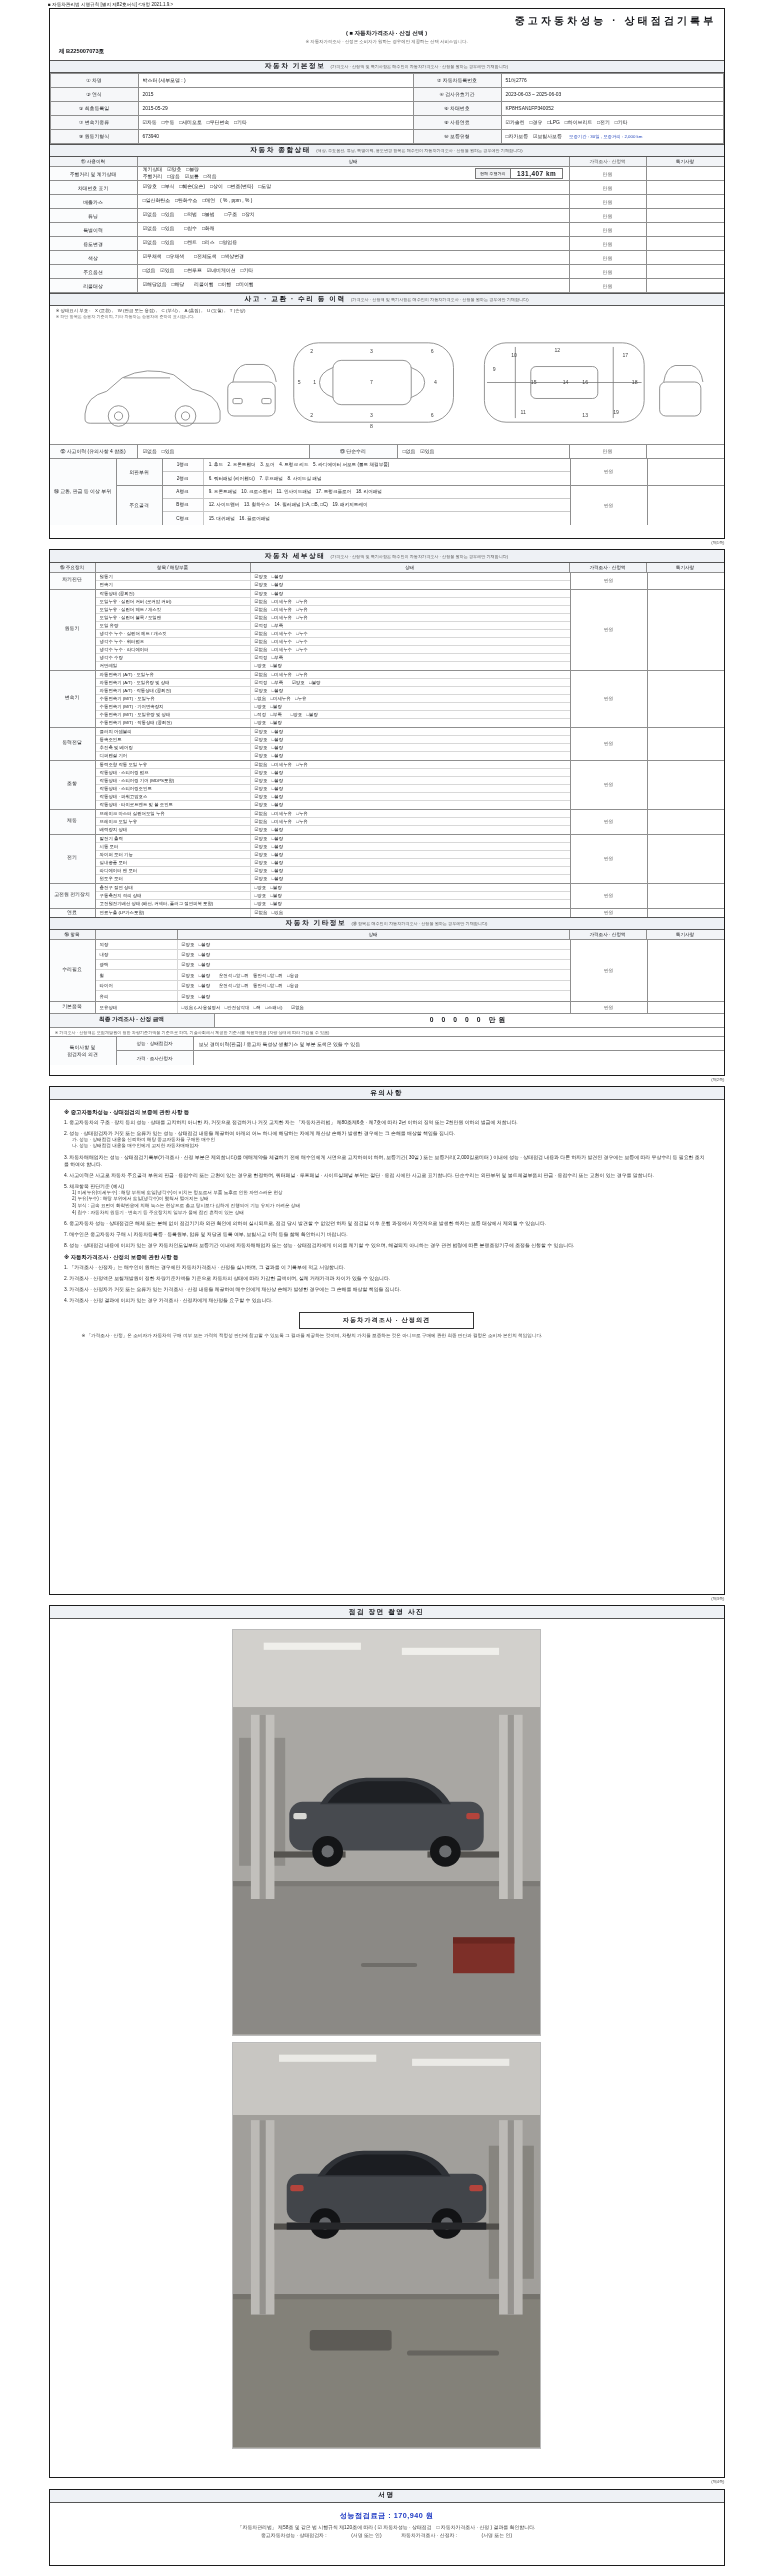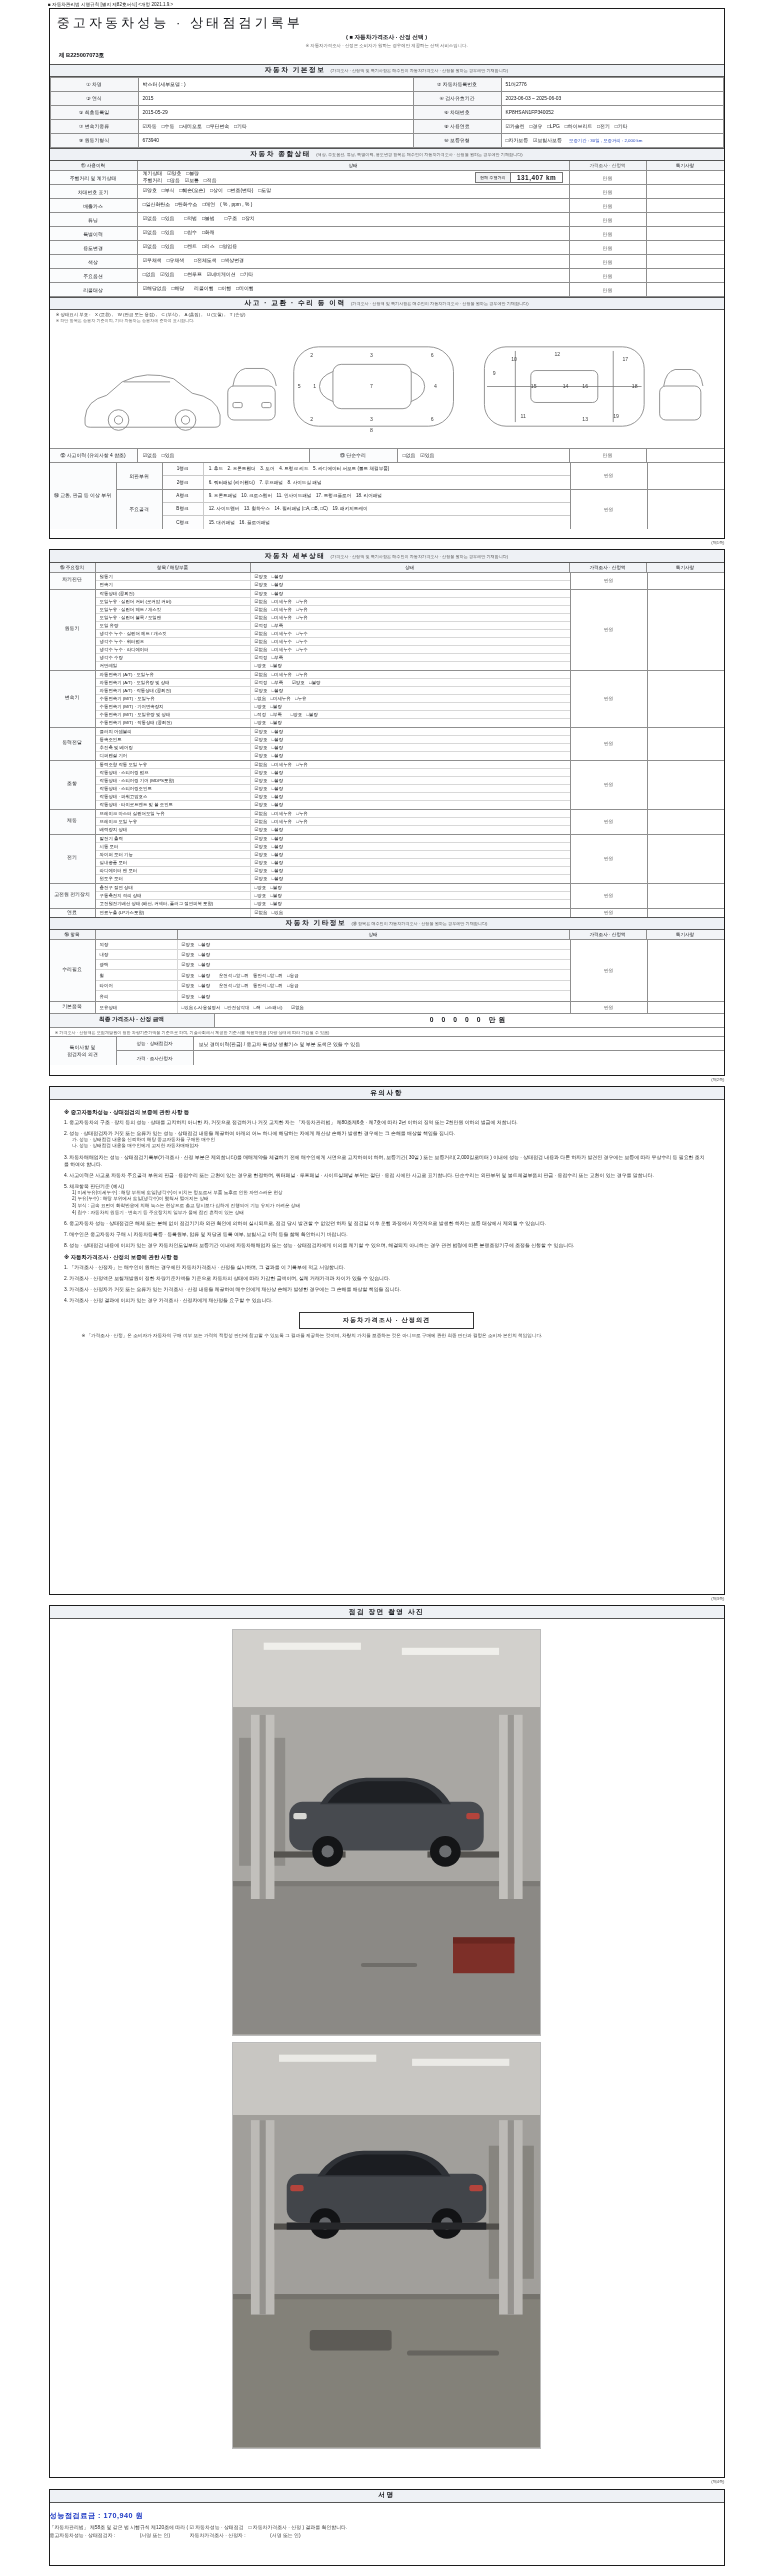--- a/index.html
+++ b/index.html
@@ -3,21 +3,21 @@
 <meta charset="utf-8">
 <style>
 *{margin:0;padding:0;box-sizing:border-box}
 html,body{width:773px;background:#fff}
 body{height:2576px;font-family:"Liberation Sans","DejaVu Sans",sans-serif;color:#15161a;position:relative;font-size:5.2px}
 .lawnote{position:absolute;top:1.5px;left:48px;font-size:4.6px;color:#222}
 .pagecol{padding-top:8.2px;display:flex;flex-direction:column;align-items:center}
 .box{width:676px;border:1px solid #1c1c1c;background:#fff;overflow:hidden;position:relative}
 .pagenote{width:676px;text-align:right;font-size:4.1px;color:#555;margin:1px 0 4.1px}
 .dochead{padding:5.2px 7.2px 2.1px}
-.doc-title{text-align:left;font-size:13px;font-weight:normal;letter-spacing:3.1px}
+.doc-title{text-align:right;font-size:10px;font-weight:bold;letter-spacing:3.1px}
 .doc-sub{text-align:center;font-size:5.7px;font-weight:bold;margin-top:2.1px}
 .doc-note{text-align:center;font-size:4.4px;color:#666;margin-top:1px}
 .doc-no{font-size:5.7px;font-weight:bold;margin:3.1px 0 2.1px;padding-left:2.1px}
 .secbar{display:flex;align-items:center;justify-content:center;gap:5.2px;background:#eef1f5;border-top:0.5px solid #555;border-bottom:0.5px solid #555;height:13px}
 .secbar .st{font-size:6.7px;font-weight:bold;letter-spacing:1.5px}
 .secbar .sn{font-size:4.1px;color:#555}
 table.basic{width:100%;border-collapse:collapse;table-layout:fixed}
 table.basic td{border:0.5px solid #8f8f8f;height:14px;font-size:4.9px;padding:1px 4.1px;overflow:hidden;white-space:nowrap}
 td.bl{background:#f6f7f9;text-align:center;width:88px}
 .bluenote{color:#2244bb;margin-left:7.2px;font-size:4.4px}
@@ -90,21 +90,21 @@
 .sp-v{flex:1;display:flex;align-items:center;padding:0 5.2px;font-size:4.9px}
 .notices{padding:3.1px 14.4px 5.2px}
 .n-sec{font-size:5.4px;font-weight:bold;margin:5.2px 0 3.1px}
 .nitem{margin-bottom:3.6px}
 .ntext{font-size:4.9px;line-height:7.2px;color:#222}
 .nsub{font-size:4.6px;line-height:6.7px;color:#333;padding-left:8.2px}
 .opbox{border:0.8px solid #333;width:175px;margin:8.2px auto 4.1px;text-align:center;font-weight:bold;font-size:6.2px;padding:3.1px 0;letter-spacing:1px}
 .optext{font-size:4.6px;color:#333;line-height:6.7px;padding:0 17.5px}
 .photoswrap{display:flex;flex-direction:column;align-items:center;padding:3.1px 0 5.2px}
 .photo{margin-top:6.2px;border:0.5px solid #bbb;display:block}
-.signbody{padding:4.1px 0 5.2px;text-align:left}
+.signbody{padding:4.1px 0 5.2px;text-align:center}
 .fee{font-size:7.2px;font-weight:bold;color:#1d39c4;letter-spacing:0.5px;margin:4.1px 0 3.1px}
 .sg{font-size:4.9px;color:#333;margin-top:2.1px}
 .diagram-num{font-size:10px;fill:#444}
 </style>
 </head>
 <body>
 
 <div class="lawnote">■ 자동차관리법 시행규칙 [별지 제82호서식] &lt;개정 2021.1.9.&gt;</div>
 
 <div class="pagecol">

